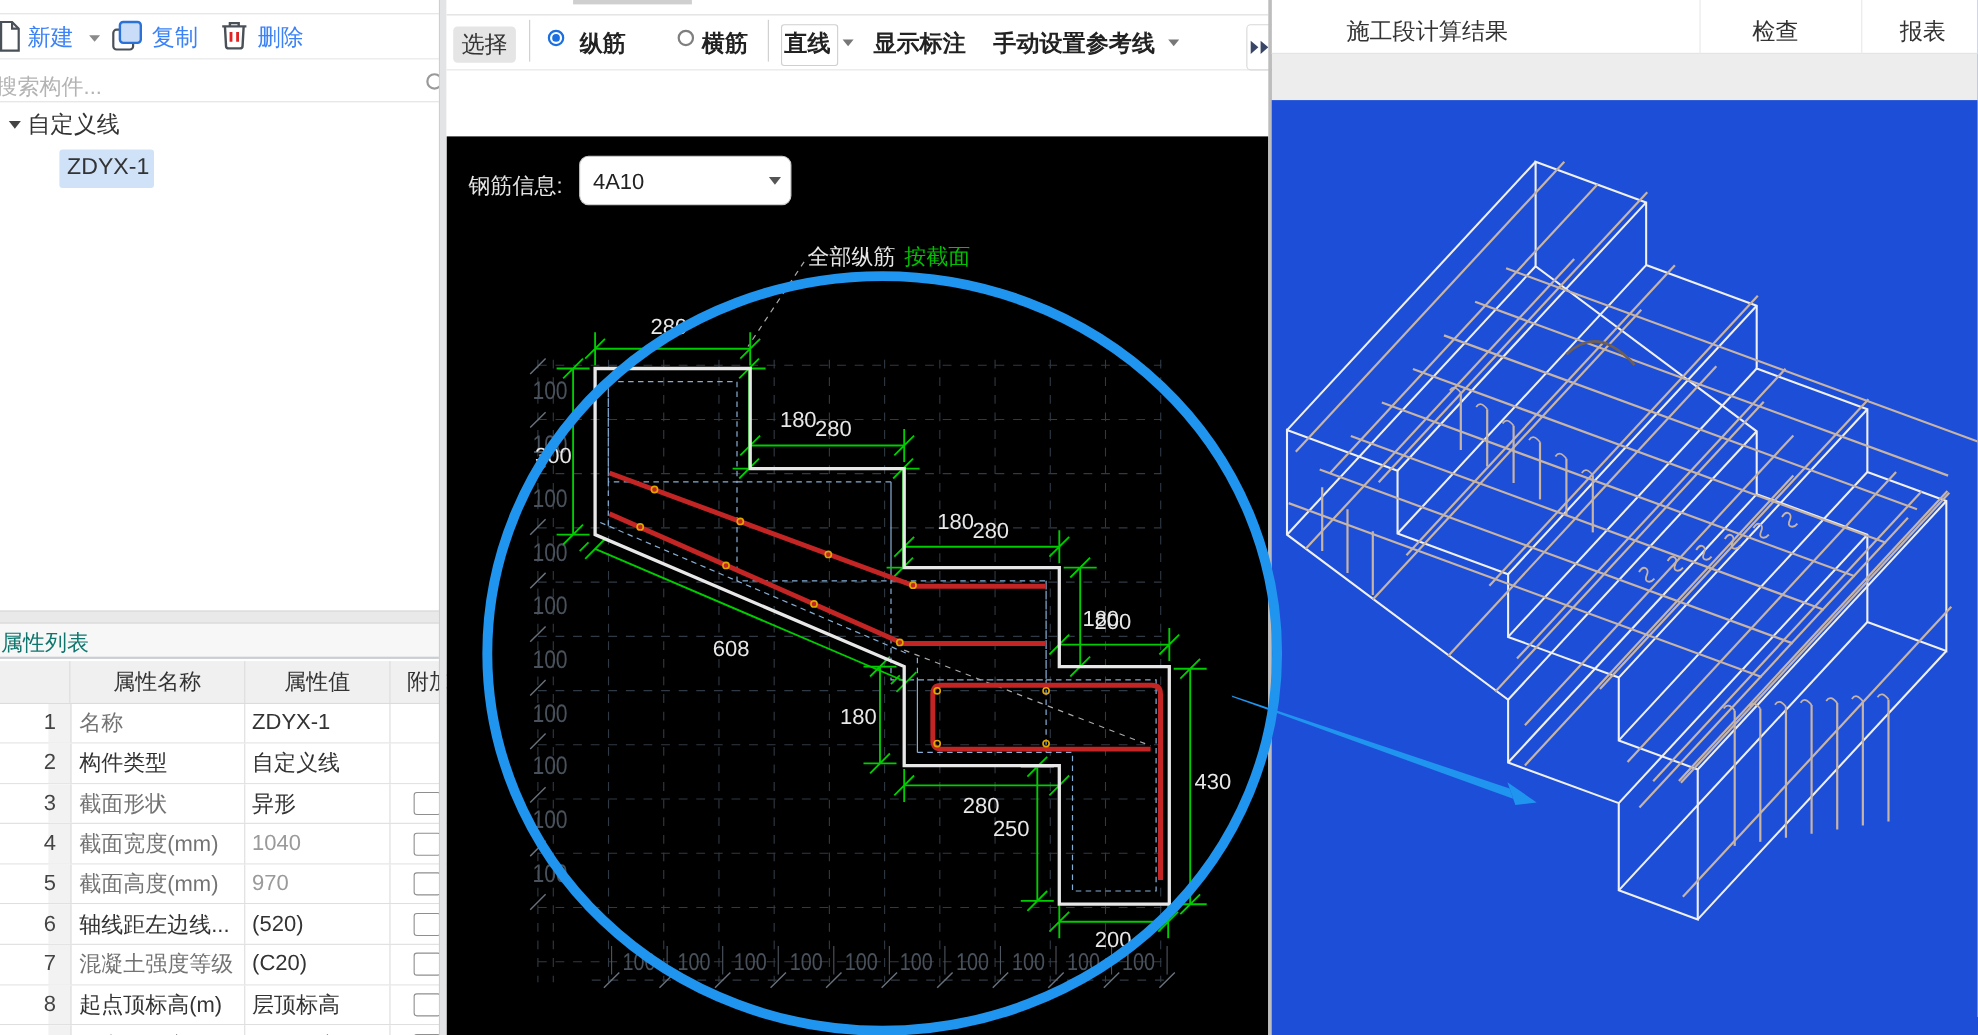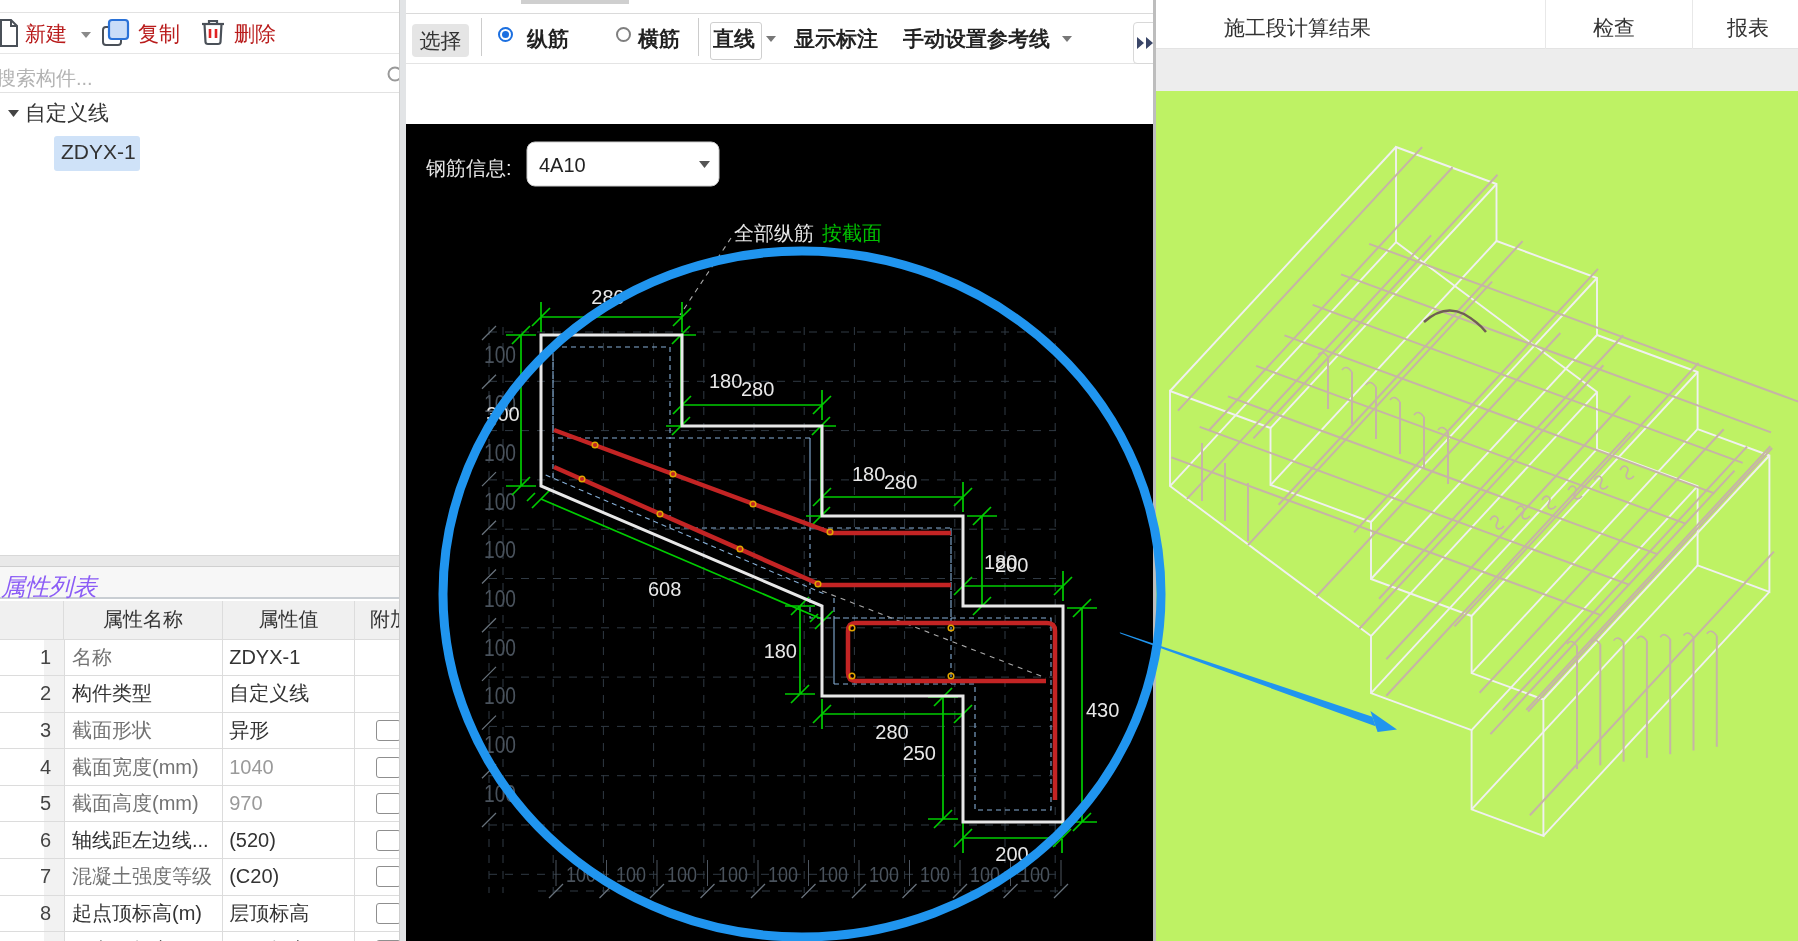--- a/index.html
+++ b/index.html
@@ -3,27 +3,27 @@
 *{margin:0;padding:0;box-sizing:border-box;}
 html,body{width:1798px;height:941px;overflow:hidden;background:#fff;
  font-family:"Liberation Sans",sans-serif;}
 #root{position:relative;width:1798px;height:941px;}
 .abs{position:absolute;}
 
 #left{left:0;top:0;width:406px;height:941px;background:#fff;overflow:hidden;}
 #lline{position:absolute;left:399px;top:0;width:1px;height:941px;background:#cfcfcf;z-index:6;}
 #lband{position:absolute;left:400px;top:0;width:6px;height:941px;background:#e2e4e6;z-index:6;}
 #ltool{position:absolute;left:0;top:12px;width:399px;height:42px;border-top:1px solid #e2e2e2;border-bottom:1px solid #e6e6e6;}
-#ltool .lbl{position:absolute;top:7px;font-size:21px;color:#b91c1c;}
+#ltool .lbl{position:absolute;top:7px;font-size:21px;color:#3b82f6;}
 #search{position:absolute;left:0;top:55px;width:399px;height:38px;border-bottom:1px solid #e2e2e2;}
 #search .ph{position:absolute;left:-4px;top:10px;font-size:20px;color:#b3b3b3;}
 #tree{position:absolute;left:0;top:94px;width:399px;}
 #split{position:absolute;left:0;top:555px;width:399px;height:12px;background:#e9e9e9;border-top:1px solid #d8d8d8;border-bottom:1px solid #d0d0d0;}
 #phead{position:absolute;left:0;top:567px;width:399px;height:32px;background:#f7f7f7;border-bottom:2px solid #c9ced3;}
-#phead span{position:absolute;left:1px;top:4px;font-size:24px;color:#8b5cf6;font-style:italic;}
+#phead span{position:absolute;left:1px;top:4px;font-size:20px;color:#0f766e;}
 #ptable{position:absolute;left:0;top:601px;width:410px;}
 .tr{display:flex;height:36.6px;border-bottom:1px solid #dcdcdc;background:#fff;padding-left:44px;}
 .tr.head{background:#f0f0f0;height:38.5px;}
 .td{height:100%;border-right:1px solid #dcdcdc;font-size:20px;color:#333;
  display:flex;align-items:center;}
 .td.n{width:21px;background:#f2f2f2;justify-content:flex-end;padding-right:13px;color:#444;}
 .tr.head .td.n{background:#f0f0f0;}
 .td.name{width:183px;padding-left:7px;}
 .td.val{width:152px;padding-left:6px;}
 .td.extra{width:61px;border-right:none;padding-left:21px;white-space:nowrap;overflow:visible;}
@@ -40,21 +40,21 @@
 #mcanvas{position:absolute;left:0;top:124px;width:747px;height:817px;background:#000;}
 .btn{position:absolute;border-radius:4px;font-size:21px;color:#333;text-align:center;}
 .vsep{position:absolute;width:1px;background:#cccccc;}
 .radio{position:absolute;width:15px;height:15px;border-radius:50%;background:#fff;}
 .radio.on{border:2px solid #1b6fe0;}
 .radio.off{border:2px solid #7f7f7f;}
 .radio.on::after{content:"";position:absolute;left:0;top:0;right:0;bottom:0;margin:auto;width:7px;height:7px;border-radius:50%;background:#1b6fe0;}
 .tlbl{position:absolute;font-size:21px;color:#222;}
 .bold{font-weight:bold;}
 
-#right{left:1156px;top:0;width:642px;height:941px;background:#bef264;}
+#right{left:1156px;top:0;width:642px;height:941px;background:#1d4ed8;}
 #rmenu{position:absolute;left:0;top:0;width:642px;height:49px;background:#fff;border-bottom:1px solid #e3e3e3;}
 #rmenu span{position:absolute;top:14px;font-size:21px;color:#333;}
 #rgray{position:absolute;left:0;top:49px;width:642px;height:42px;background:#ededed;}
 svg text{font-family:"Liberation Sans",sans-serif;}
 </style></head><body>
 <div id="root">
 
 <div id="left" class="abs">
 
   <div id="lline"></div>

